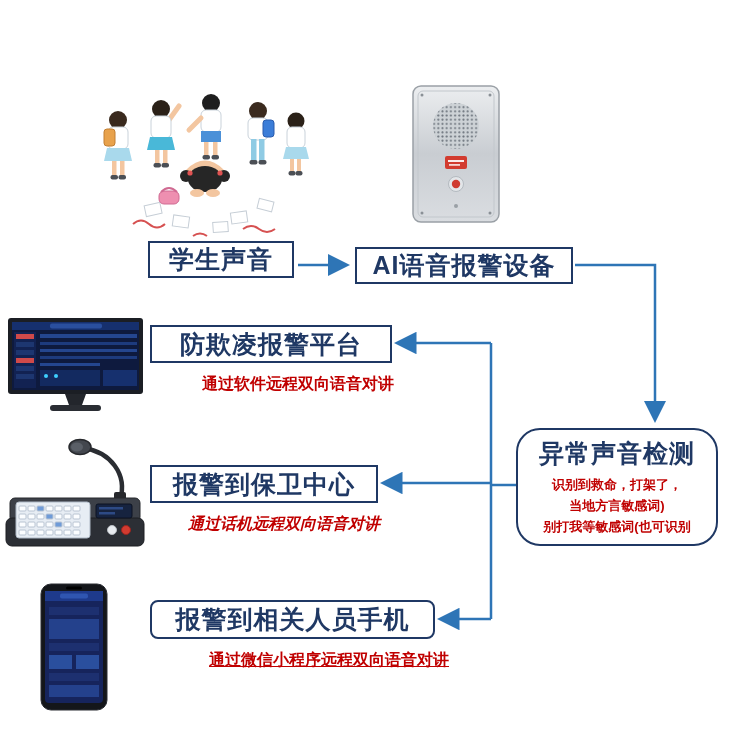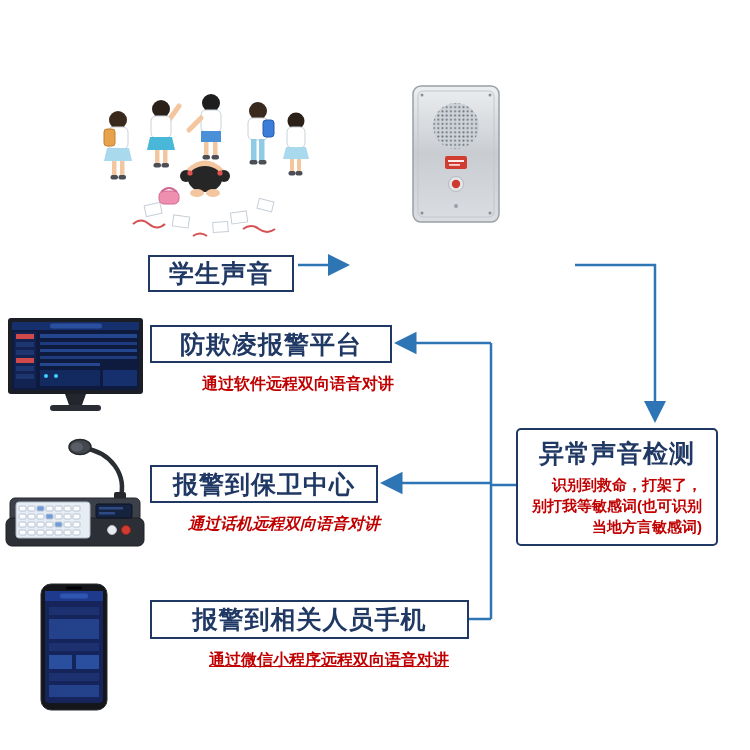--- a/index.html
+++ b/index.html
@@ -7,31 +7,31 @@
     font-family:"Liberation Sans","DejaVu Sans",sans-serif; }
   .canvas { position:relative; width:750px; height:750px; background:#fff; overflow:hidden; }
 
   .connectors { position:absolute; left:0; top:0; width:750px; height:750px; z-index:1; }
   .connectors line, .connectors path.conn { stroke:var(--arrow,#2e75b6); stroke-width:2.5; fill:none; }
   .connectors marker path { fill:var(--arrow,#2e75b6); }
 
   .node { position:absolute; display:flex; align-items:center; justify-content:center;
     background:#fff; border:2px solid var(--node-border,#1f3864); color:var(--node-text,#1f3864);
     font-weight:bold; font-size:25px; letter-spacing:1px; z-index:2; }
-  #node-student  { left:148px; top:255px; width:146px; height:37px; }
+  #node-student  { left:148px; top:241px; width:146px; height:37px; }
   #node-ai       { left:355px; top:247px; width:218px; height:37px; }
   #node-platform { left:150px; top:325px; width:242px; height:38px; }
   #node-security { left:150px; top:465px; width:228px; height:38px;justify-content:center; }
-  #node-mobile   { left:150px; top:600px; width:319px; height:39px; }
-
-  #node-detection { left:516px; top:428px; width:202px; height:118px; border-radius:5px;
+  #node-mobile   { left:150px; top:600px; width:285px; height:39px;border-radius:8px; }
+
+  #node-detection { left:516px; top:428px; width:202px; height:118px; border-radius:24px;
     flex-direction:column; justify-content:flex-start; padding:7px 4px; }
   .det-title { font-size:25px; font-weight:bold; color:var(--node-text,#1f3864); letter-spacing:1px; }
-  .det-caption { margin-top:4px; color:var(--caption,#c00000); font-size:15px; font-weight:bold;
-    text-align:right; line-height:21px; letter-spacing:0; }
+  .det-caption { margin-top:4px; color:var(--caption,#c00000); font-size:13px; font-weight:bold;
+    text-align:center; line-height:21px; letter-spacing:0; }
 
   .caption { position:absolute; color:var(--caption,#c00000); font-size:16px; font-weight:bold;
     z-index:2; text-align:right; }
   #cap-platform { left:148px; top:374px; width:246px; }
   #cap-security { left:148px; top:514px; width:232px;font-style:italic; }
   #cap-mobile   { left:144px; top:650px; width:305px;text-decoration:underline; }
 
   .img { position:absolute; z-index:0; }
   #img-bullying { left:93px;  top:64px;  width:225px; height:180px; }
   #img-device   { left:411px; top:84px;  width:90px;  height:140px; }
@@ -267,38 +267,41 @@
       <rect x="36" y="72" width="23" height="14" fill="#2a4f9e"></rect>
       <rect x="9" y="90" width="50" height="8" fill="#1d3070"></rect>
       <rect x="9" y="102" width="50" height="12" fill="#24418c"></rect>
     </svg>
   </div>
 
   <div class="node" id="node-student">
     <span>学生声音</span>
   </div>
 
+  <div class="node" id="node-ai">
+    <span>AI语音报警设备</span>
+  </div>
 
   <div class="node" id="node-platform">
     <span>防欺凌报警平台</span>
   </div>
   <div class="caption" id="cap-platform">通过软件远程双向语音对讲</div>
 
   <div class="node" id="node-security">
     <span>报警到保卫中心</span>
   </div>
   <div class="caption" id="cap-security">通过话机远程双向语音对讲</div>
 
   <div class="node" id="node-mobile">
     <span>报警到相关人员手机</span>
   </div>
   <div class="caption" id="cap-mobile">通过微信小程序远程双向语音对讲</div>
 
   <div class="node" id="node-detection">
     <div class="det-title">异常声音检测</div>
     <div class="det-caption">
       <div>识别到救命，打架了，</div>
+      <div>当地方言敏感词)</div>
       <div>别打我等敏感词(也可识别</div>
-      <div>当地方言敏感词)</div>
     </div>
   </div>
 
 </div>
 
 </body></html>

